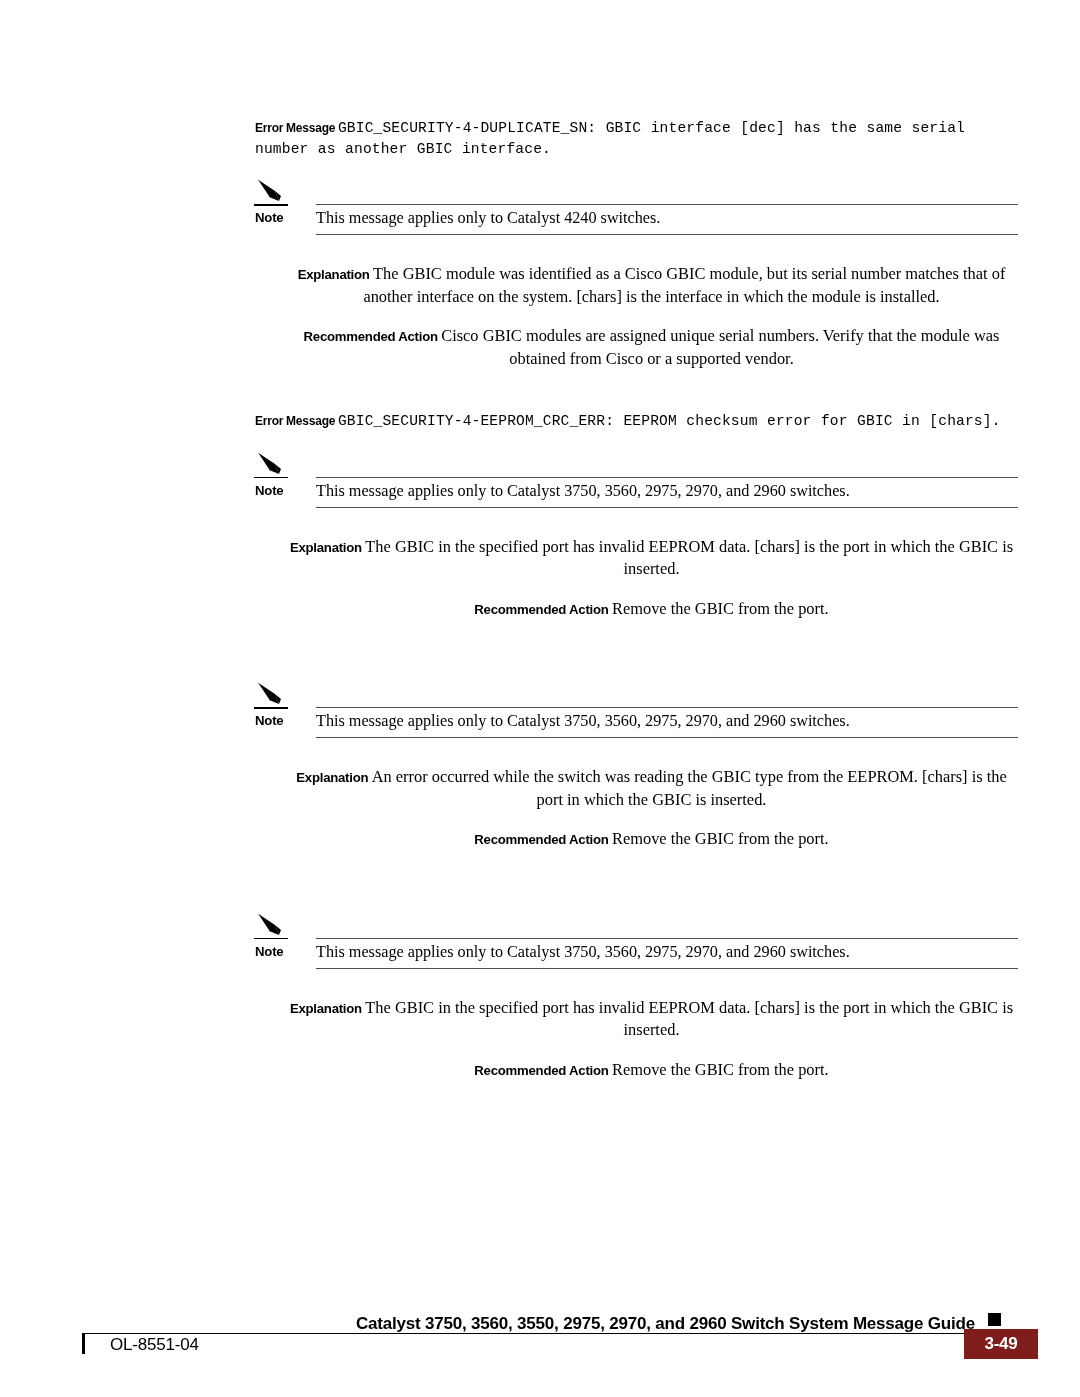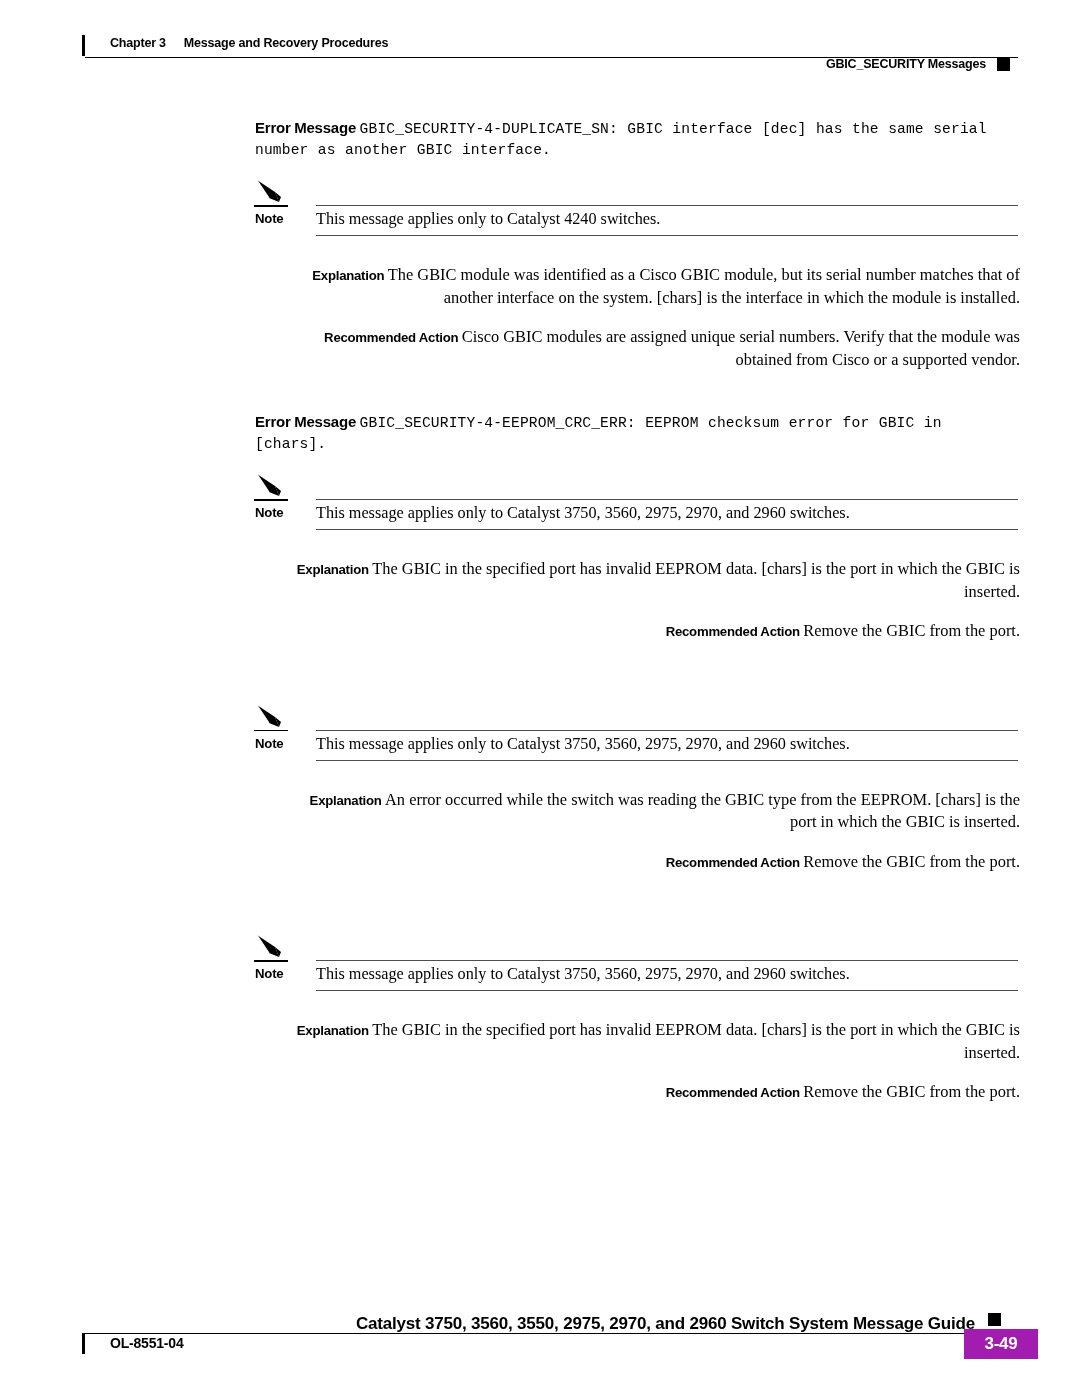--- a/index.html
+++ b/index.html
@@ -101,21 +101,21 @@
     font-family: "Liberation Mono", monospace;
     font-size: 14.6px;
     line-height: 20.5px;
     letter-spacing: 0.15px;
     text-indent: 0;
     word-spacing: 0.5px;
   }
   .errmsg .lbl {
     font-family: "Liberation Sans", sans-serif;
     font-weight: bold;
-    font-size: 15px;
+    font-size: 12px;
     letter-spacing: -0.2px;
     word-spacing: -0.5px;
   }
   .errmsg .lbl::after {
     content: "  ";
   }
 
   
   .note {
     position: relative;
@@ -173,21 +173,21 @@
     background: #4d4d4d;
   }
 
   
   .para {
     margin: 0;
     padding: 0 60px 0 283px;
     font-family: "Liberation Serif", serif;
     font-size: 16.4px;
     line-height: 21.5px;
-    text-align: right;
+    text-align: center;
   }
   .para .lbl {
     font-family: "Liberation Sans", sans-serif;
     font-weight: bold;
     font-size: 13.2px;
     letter-spacing: -0.25px;
   }
   .para .lbl::after {
     content: "  ";
   }
@@ -236,55 +236,46 @@
     top: 31px;
     width: 3px;
     height: 21px;
     background: #000;
   }
   .footer-docid {
     position: absolute;
     left: 110px;
     top: 33px;
     font-family: "Liberation Sans", sans-serif;
-    font-weight: bold;
-    font-size: 14px;
+    font-weight: normal;
+    font-size: 17px;
     letter-spacing: -0.2px;
   }
   .footer-pagebox {
     position: absolute;
     right: 42px;
     top: 27px;
     width: 74px;
     height: 30px;
-    background: #a21caf;
+    background: #7f1d1d;
     color: #fff;
     font-family: "Liberation Sans", sans-serif;
     font-weight: bold;
     font-size: 17px;
     letter-spacing: -0.3px;
     display: flex;
     align-items: center;
     justify-content: center;
   }
 </style>
 </head>
 <body>
 
 <div class="page">
 
-  <div class="header">
-    <div class="header-tick"></div>
-    <div class="header-chapter-line">
-      <span class="ch-num">Chapter 3</span><span>Message and Recovery Procedures</span>
-    </div>
-    <div class="header-rule-top"></div>
-    <div class="header-right-label">GBIC_SECURITY Messages</div>
-    <div class="header-square"></div>
-  </div>
 
   <div class="content">
 
     <div class="block">
       <p class="errmsg"><span class="lbl">Error Message</span><span>GBIC_SECURITY-4-DUPLICATE_SN: GBIC interface [dec] has the same serial number as another GBIC interface.</span></p>
 
       <div class="note">
         <div class="note-icon">
           <svg width="34" height="30" viewBox="0 0 34 30" xmlns="http://www.w3.org/2000/svg">
             <path d="M2 2 L20 14 L24 24 L14 20 Z" fill="#000"></path>

